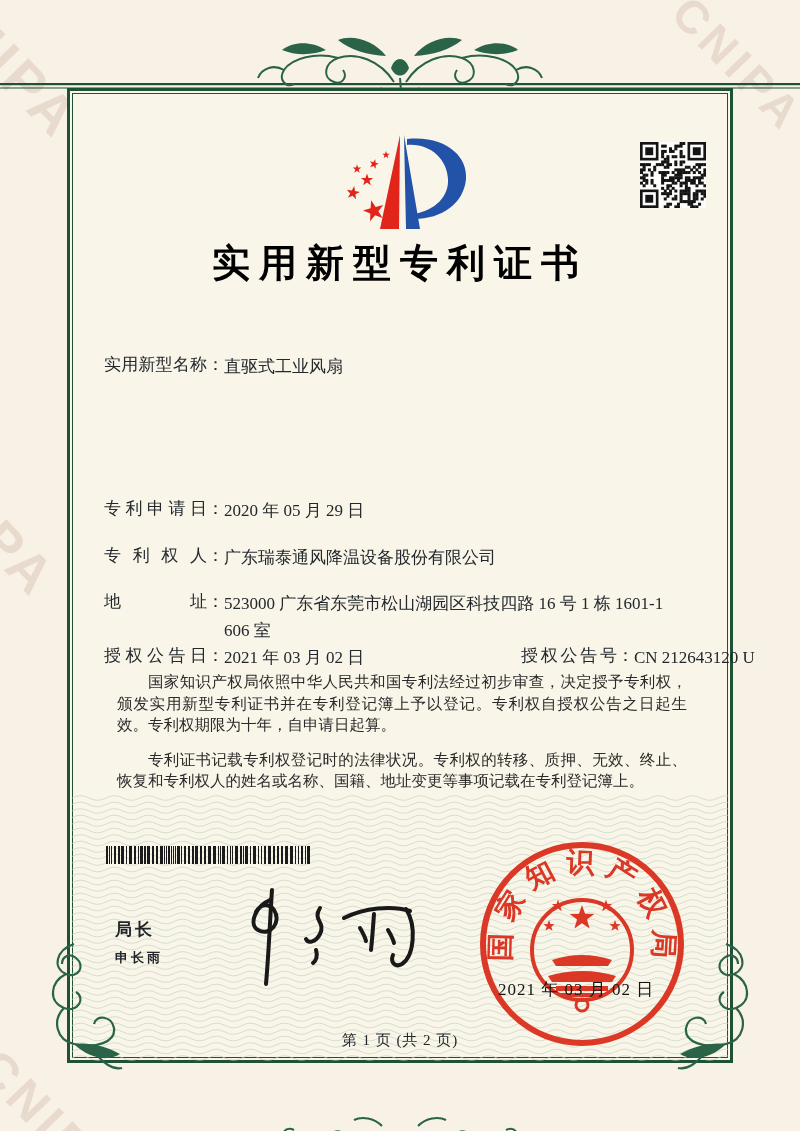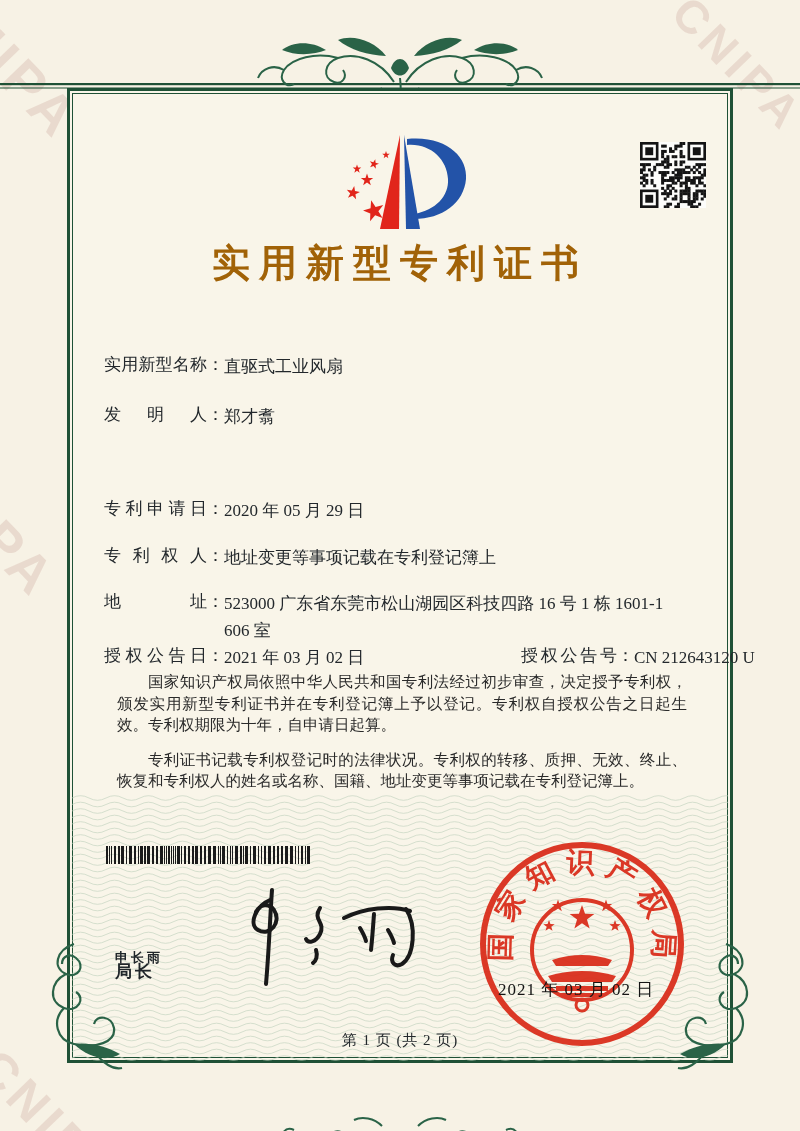--- a/index.html
+++ b/index.html
@@ -15,32 +15,32 @@
   .frame{position:absolute;left:67px;top:88px;width:666px;height:975px;
          border:3px solid #1f5136;z-index:2;box-sizing:border-box;background:#f9f5e9;}
   .frame-inner{position:absolute;left:2px;top:2px;right:2px;bottom:2px;border:1px solid #1f5136;}
   .waveband{position:absolute;left:72px;top:795px;width:656px;height:266px;z-index:2;}
   
   .content{position:absolute;left:0;top:0;width:800px;height:1131px;z-index:3;}
   .cert-no{position:absolute;left:104px;top:130px;font-size:17px;letter-spacing:1px;color:#23282c;}
   .logo{position:absolute;left:330px;top:131px;}
   .qr{position:absolute;left:640px;top:142px;background:#fdfdfb;}
   .title{position:absolute;left:0;top:238px;width:800px;text-align:center;
-         font-size:38px;font-weight:700;letter-spacing:9px;color:#a16207;}
+         font-size:38px;font-weight:700;letter-spacing:9px;color:#000000;}
   .frow{position:absolute;left:104px;font-size:17px;white-space:nowrap;color:#23282c;margin-top:12px;}
   .flabel{display:inline-block;width:103px;text-align:justify;text-align-last:justify;vertical-align:top;}
   .flabel.w96{width:96px;}
   .fcolon{display:inline-block;vertical-align:top;}
   .fvalue{display:inline-block;vertical-align:top;white-space:pre-line;max-width:452px;line-height:27px;margin-top:-5px;padding-top:5px;}
   .frow2{position:absolute;left:417px;top:0;}
   .paras{position:absolute;left:104px;top:658px;width:596px;font-size:15.5px;
          line-height:21.6px;text-align:justify;color:#2a2a2a;}
   .paras p{margin:13px;text-indent:31px;}
   .barcode{position:absolute;left:105px;top:846px;}
-  .director-title{position:absolute;left:115px;top:960px;font-family:Liberation Serif, serif;
+  .director-title{position:absolute;left:115px;top:918px;font-family:Liberation Serif, serif;
         font-weight:700;font-size:17px;letter-spacing:3px;color:#20262a;}
   .director-name{position:absolute;left:115px;top:949px;font-family:"Liberation Sans","DejaVu Sans",sans-serif;
         font-weight:700;font-size:13px;letter-spacing:3px;color:#20262a;}
   .sig{position:absolute;left:236px;top:884px;z-index:4;}
   .seal{position:absolute;left:476px;top:838px;z-index:4;}
   .seal-date{position:absolute;left:498px;top:978px;font-size:17px;letter-spacing:1px;color:#141414;z-index:6;}
   .page-info{position:absolute;left:0;top:1031px;width:800px;text-align:center;font-size:15px;
         letter-spacing:1px;color:#23282c;}
   .cont-note{position:absolute;left:50%;top:1074px;transform:translateX(-50%);
         background:#fffef8;padding:4px 18px;font-size:17px;letter-spacing:2px;color:#23282c;z-index:5;}
@@ -378,28 +378,25 @@
         <rect x="47.52" y="0.00" width="18.48" height="18.48" fill="#141414"></rect>
         <rect x="50.16" y="2.64" width="13.20" height="13.20" fill="#fdfdfb"></rect>
         <rect x="52.80" y="5.28" width="7.92" height="7.92" fill="#141414"></rect>
       </svg>
 
     <div class="title">实用新型专利证书</div>
 
     <div class="frow" style="top:341px;">
       <span class="flabel">实用新型名称</span><span class="fcolon">：</span><span class="fvalue">直驱式工业风扇</span>
     </div>
-    <div class="frow" style="top:391px;">
-      <span class="flabel">发明人</span><span class="fcolon">：</span><span class="fvalue">郑才翥</span>
-    </div>
     <div class="frow" style="top:485px;">
       <span class="flabel">专利申请日</span><span class="fcolon">：</span><span class="fvalue">2020 年 05 月 29 日</span>
     </div>
     <div class="frow" style="top:532px;">
-      <span class="flabel">专利权人</span><span class="fcolon">：</span><span class="fvalue">地址变更等事项记载在专利登记簿上</span>
+      <span class="flabel">专利权人</span><span class="fcolon">：</span><span class="fvalue">广东瑞泰通风降温设备股份有限公司</span>
     </div>
     <div class="frow" style="top:578px;">
       <span class="flabel">地址</span><span class="fcolon">：</span><span class="fvalue">523000 广东省东莞市松山湖园区科技四路 16 号 1 栋 1601-1
 606 室</span>
     </div>
     <div class="frow" style="top:632px;">
       <span class="flabel">授权公告日</span><span class="fcolon">：</span><span class="fvalue">2021 年 03 月 02 日</span>
       <span class="frow2">
         <span class="flabel w96">授权公告号</span><span class="fcolon">：</span><span class="fvalue">CN 212643120 U</span>
       </span>

